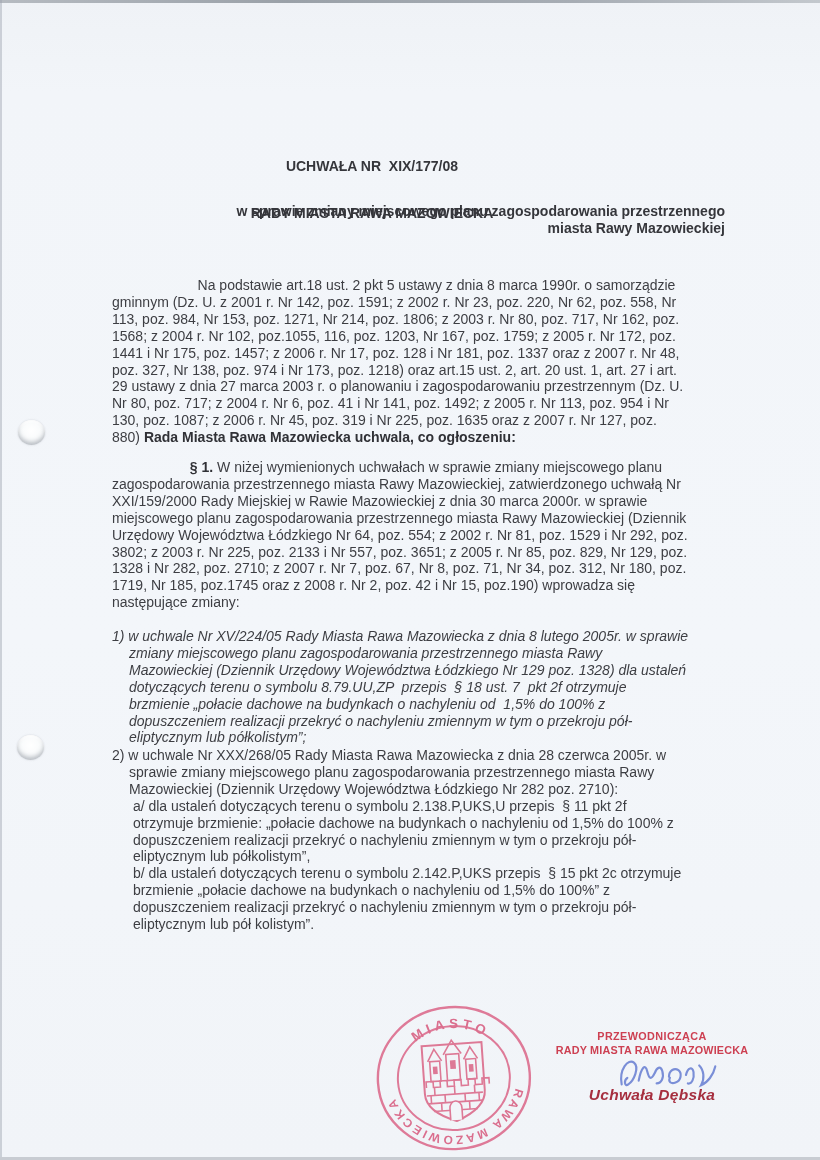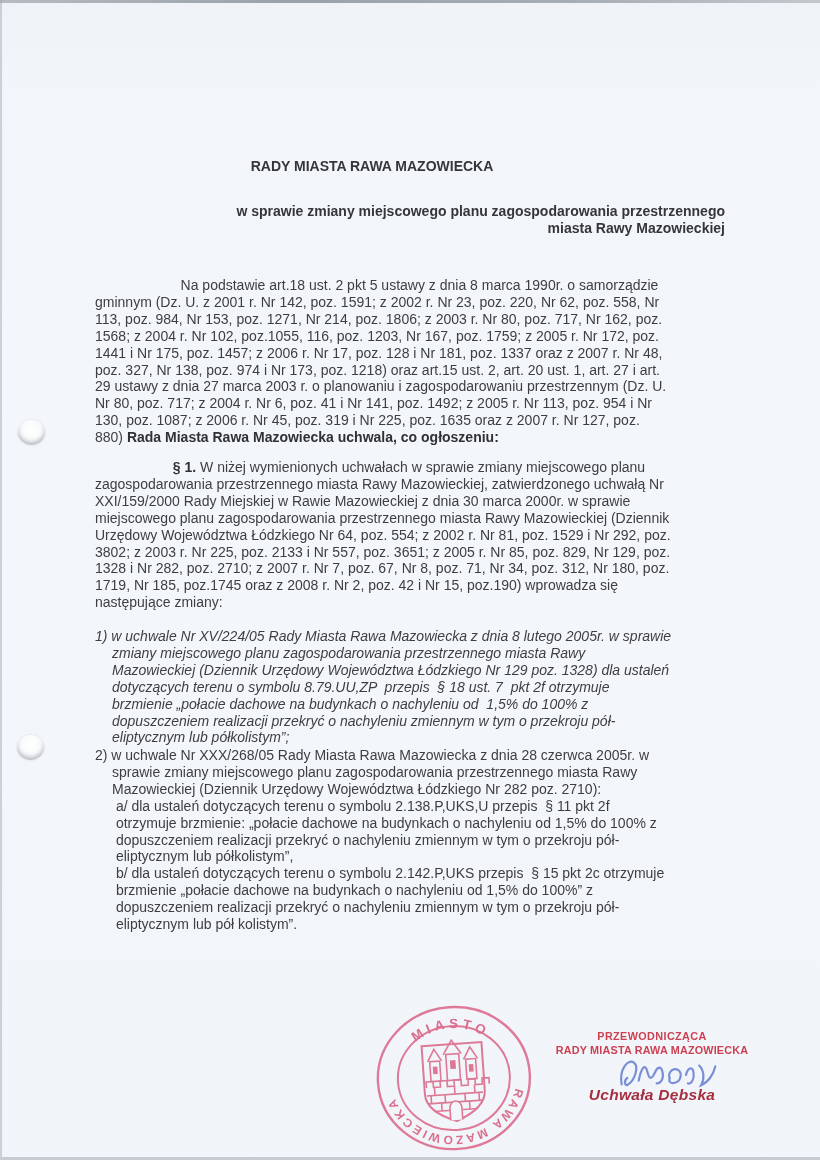--- a/index.html
+++ b/index.html
@@ -17,21 +17,21 @@
     background:radial-gradient(circle at 50% 42%,#ffffff 0%,#f8fafb 55%,#eceff2 100%);
     box-shadow:inset 0 -3px 4px rgba(120,126,138,.45), inset 0 2px 2px rgba(255,255,255,.9), 0 0 2px rgba(140,146,156,.35);}
   .hole-1{left:18px;top:420px;}
   .hole-2{left:17px;top:735px;}
 
   .title-block{position:absolute;left:19px;top:128px;width:706px;text-align:center;
     font-weight:bold;font-size:14px;line-height:15.5px;color:#35363b;white-space:pre;}
   .subject-block{position:absolute;left:19px;top:203px;width:706px;text-align:right;
     font-weight:bold;font-size:14px;line-height:17px;color:#35363b;white-space:pre;}
 
-  .para{position:absolute;left:95px;width:660px;font-size:14px;line-height:16.9px;
+  .para{position:absolute;left:112px;width:660px;font-size:14px;line-height:16.9px;
     white-space:pre;letter-spacing:0px;color:#3d3e43;}
   .para b{font-weight:bold;color:#303136;}
   .hang{padding-left:17px;text-indent:-17px;}
 
   .preamble{top:277px;}
   .sec1{top:459px;}
   .item1{top:628px;font-style:italic;}
   .item2{top:747px;}
   .sec2{top:952px;}
 
@@ -50,20 +50,21 @@
 <body>
 
 <div class="page">
   <div class="scan-edge-top"></div>
   <div class="scan-edge-left"></div>
   <div class="scan-edge-bottom"></div>
   <div class="hole hole-1"></div>
   <div class="hole hole-2"></div>
 
   <div class="title-block">
+    <div>UCHWAŁA NR  XIX/177/08</div>
     <div>RADY MIASTA RAWA MAZOWIECKA</div>
   </div>
 
   <div class="subject-block">w sprawie zmiany miejscowego planu zagospodarowania przestrzennego
 miasta Rawy Mazowieckiej</div>
 
   <div class="para preamble"><span>                      Na podstawie art.18 ust. 2 pkt 5 ustawy z dnia 8 marca 1990r. o samorządzie
 gminnym (Dz. U. z 2001 r. Nr 142, poz. 1591; z 2002 r. Nr 23, poz. 220, Nr 62, poz. 558, Nr
 113, poz. 984, Nr 153, poz. 1271, Nr 214, poz. 1806; z 2003 r. Nr 80, poz. 717, Nr 162, poz.
 1568; z 2004 r. Nr 102, poz.1055, 116, poz. 1203, Nr 167, poz. 1759; z 2005 r. Nr 172, poz.

